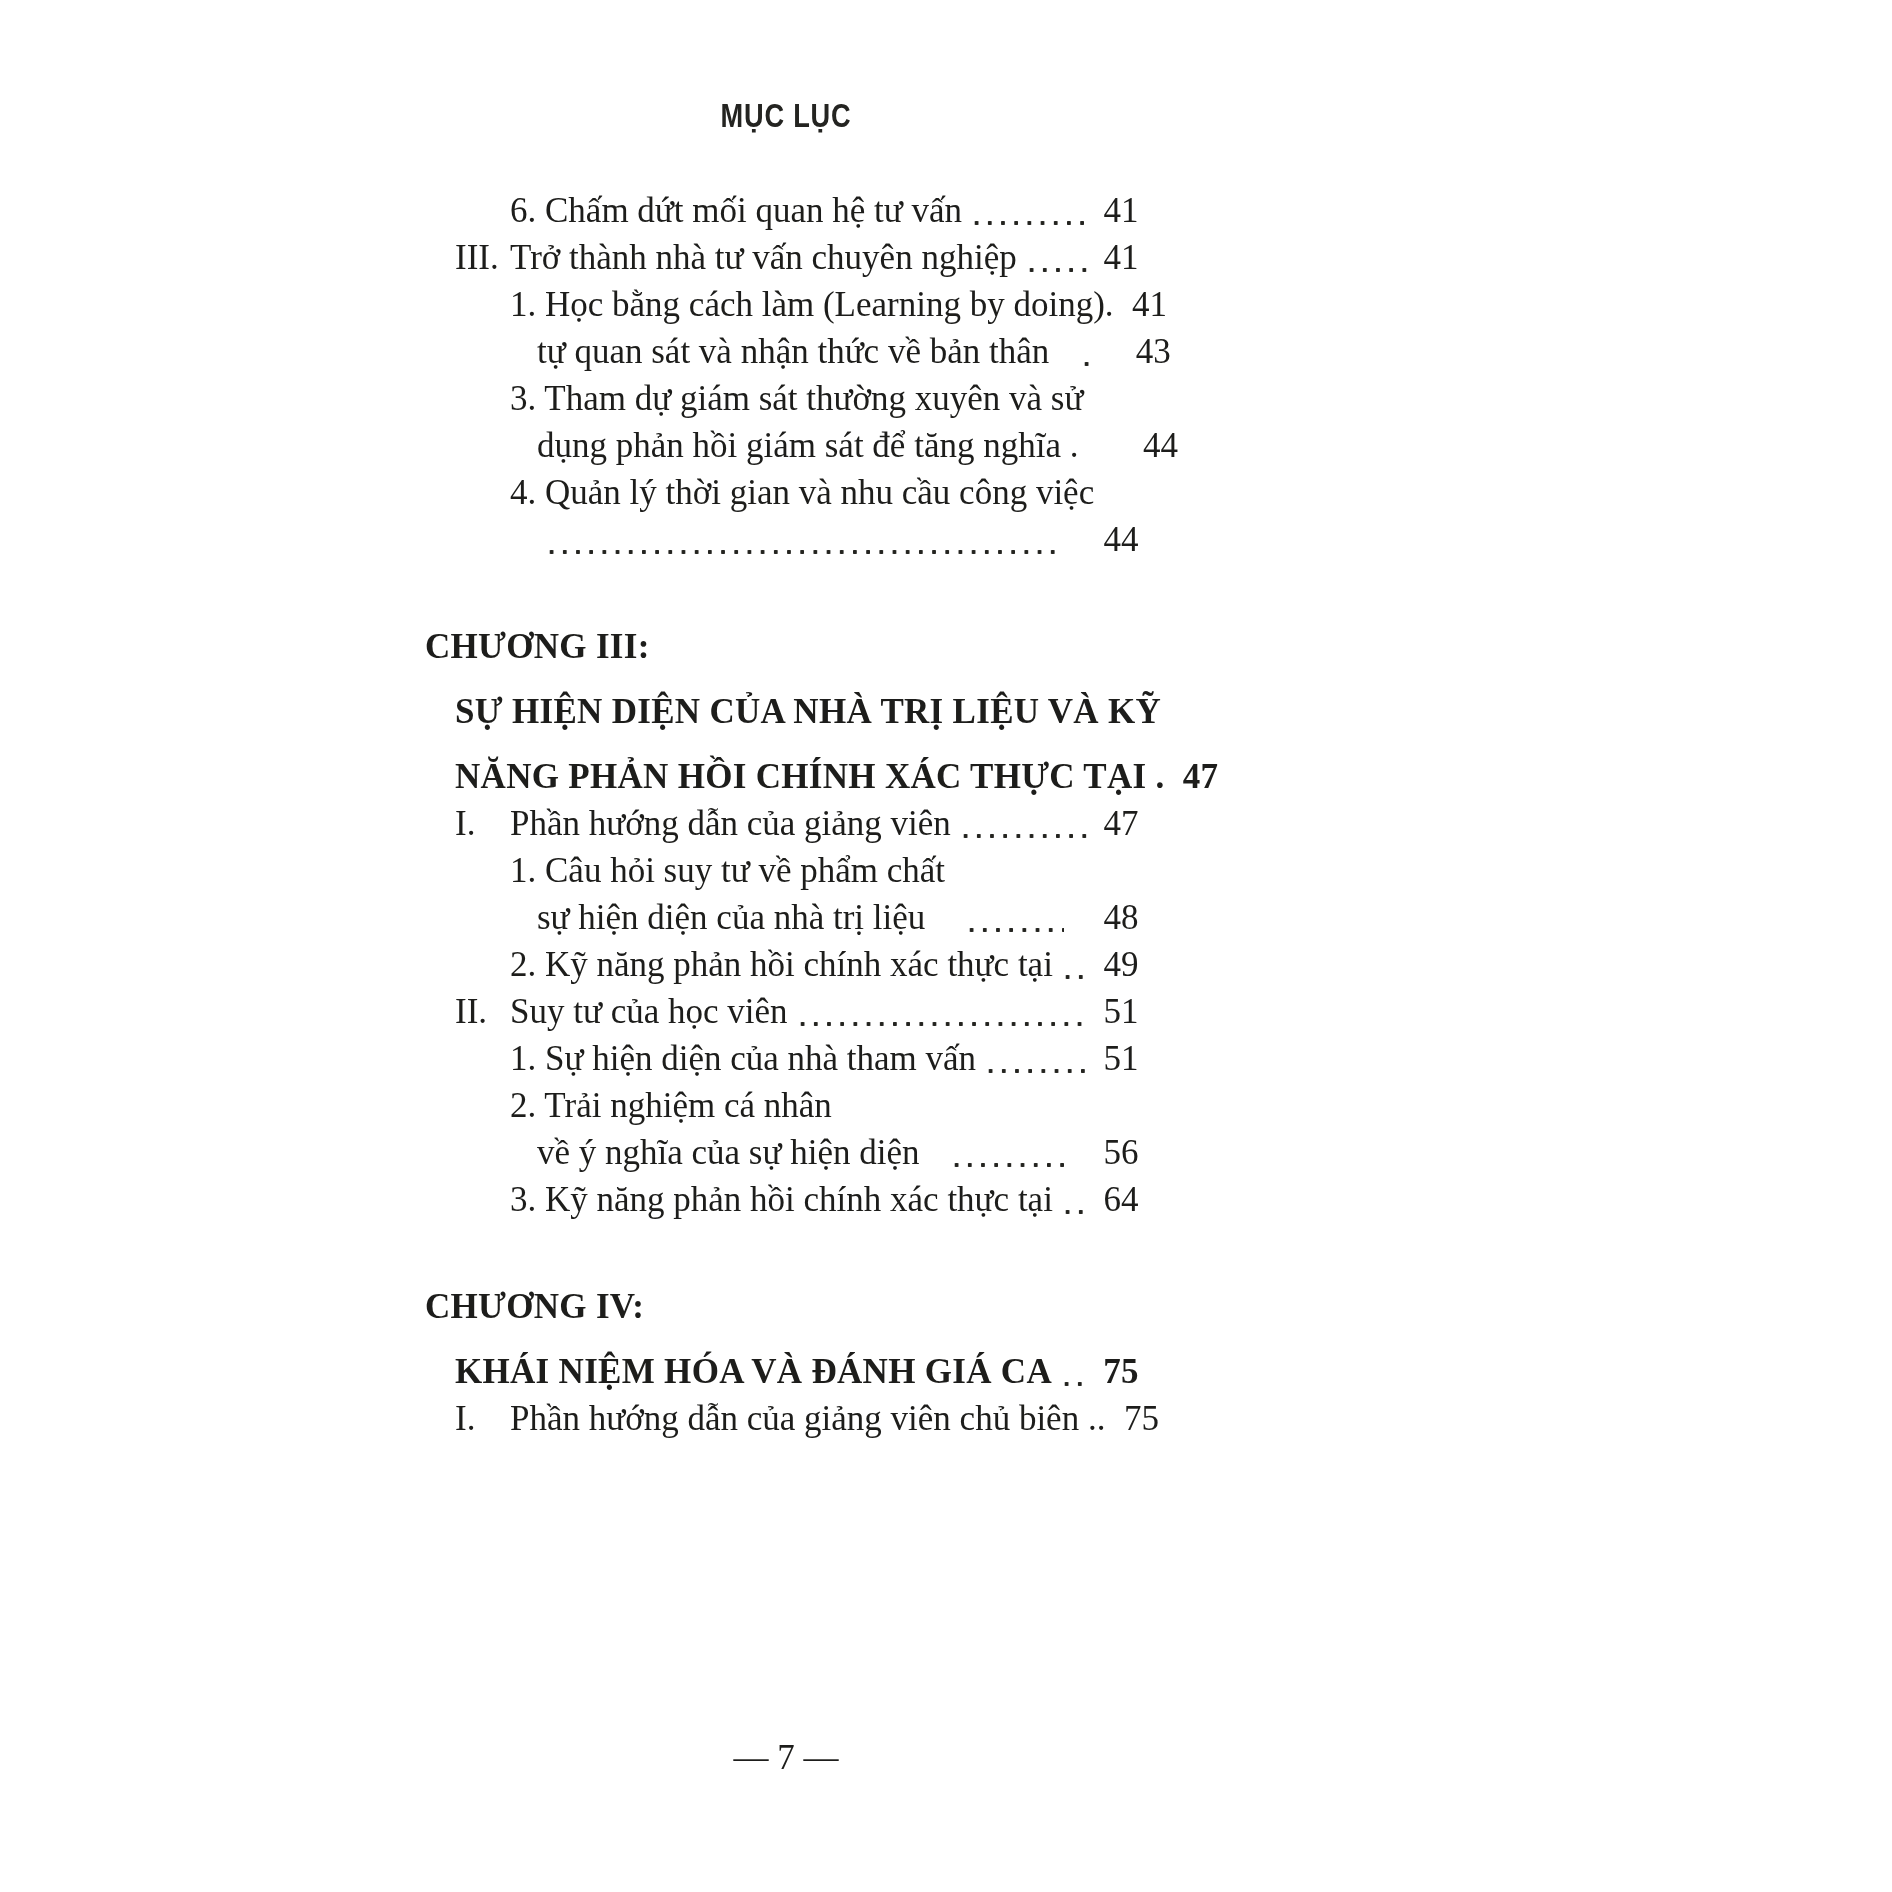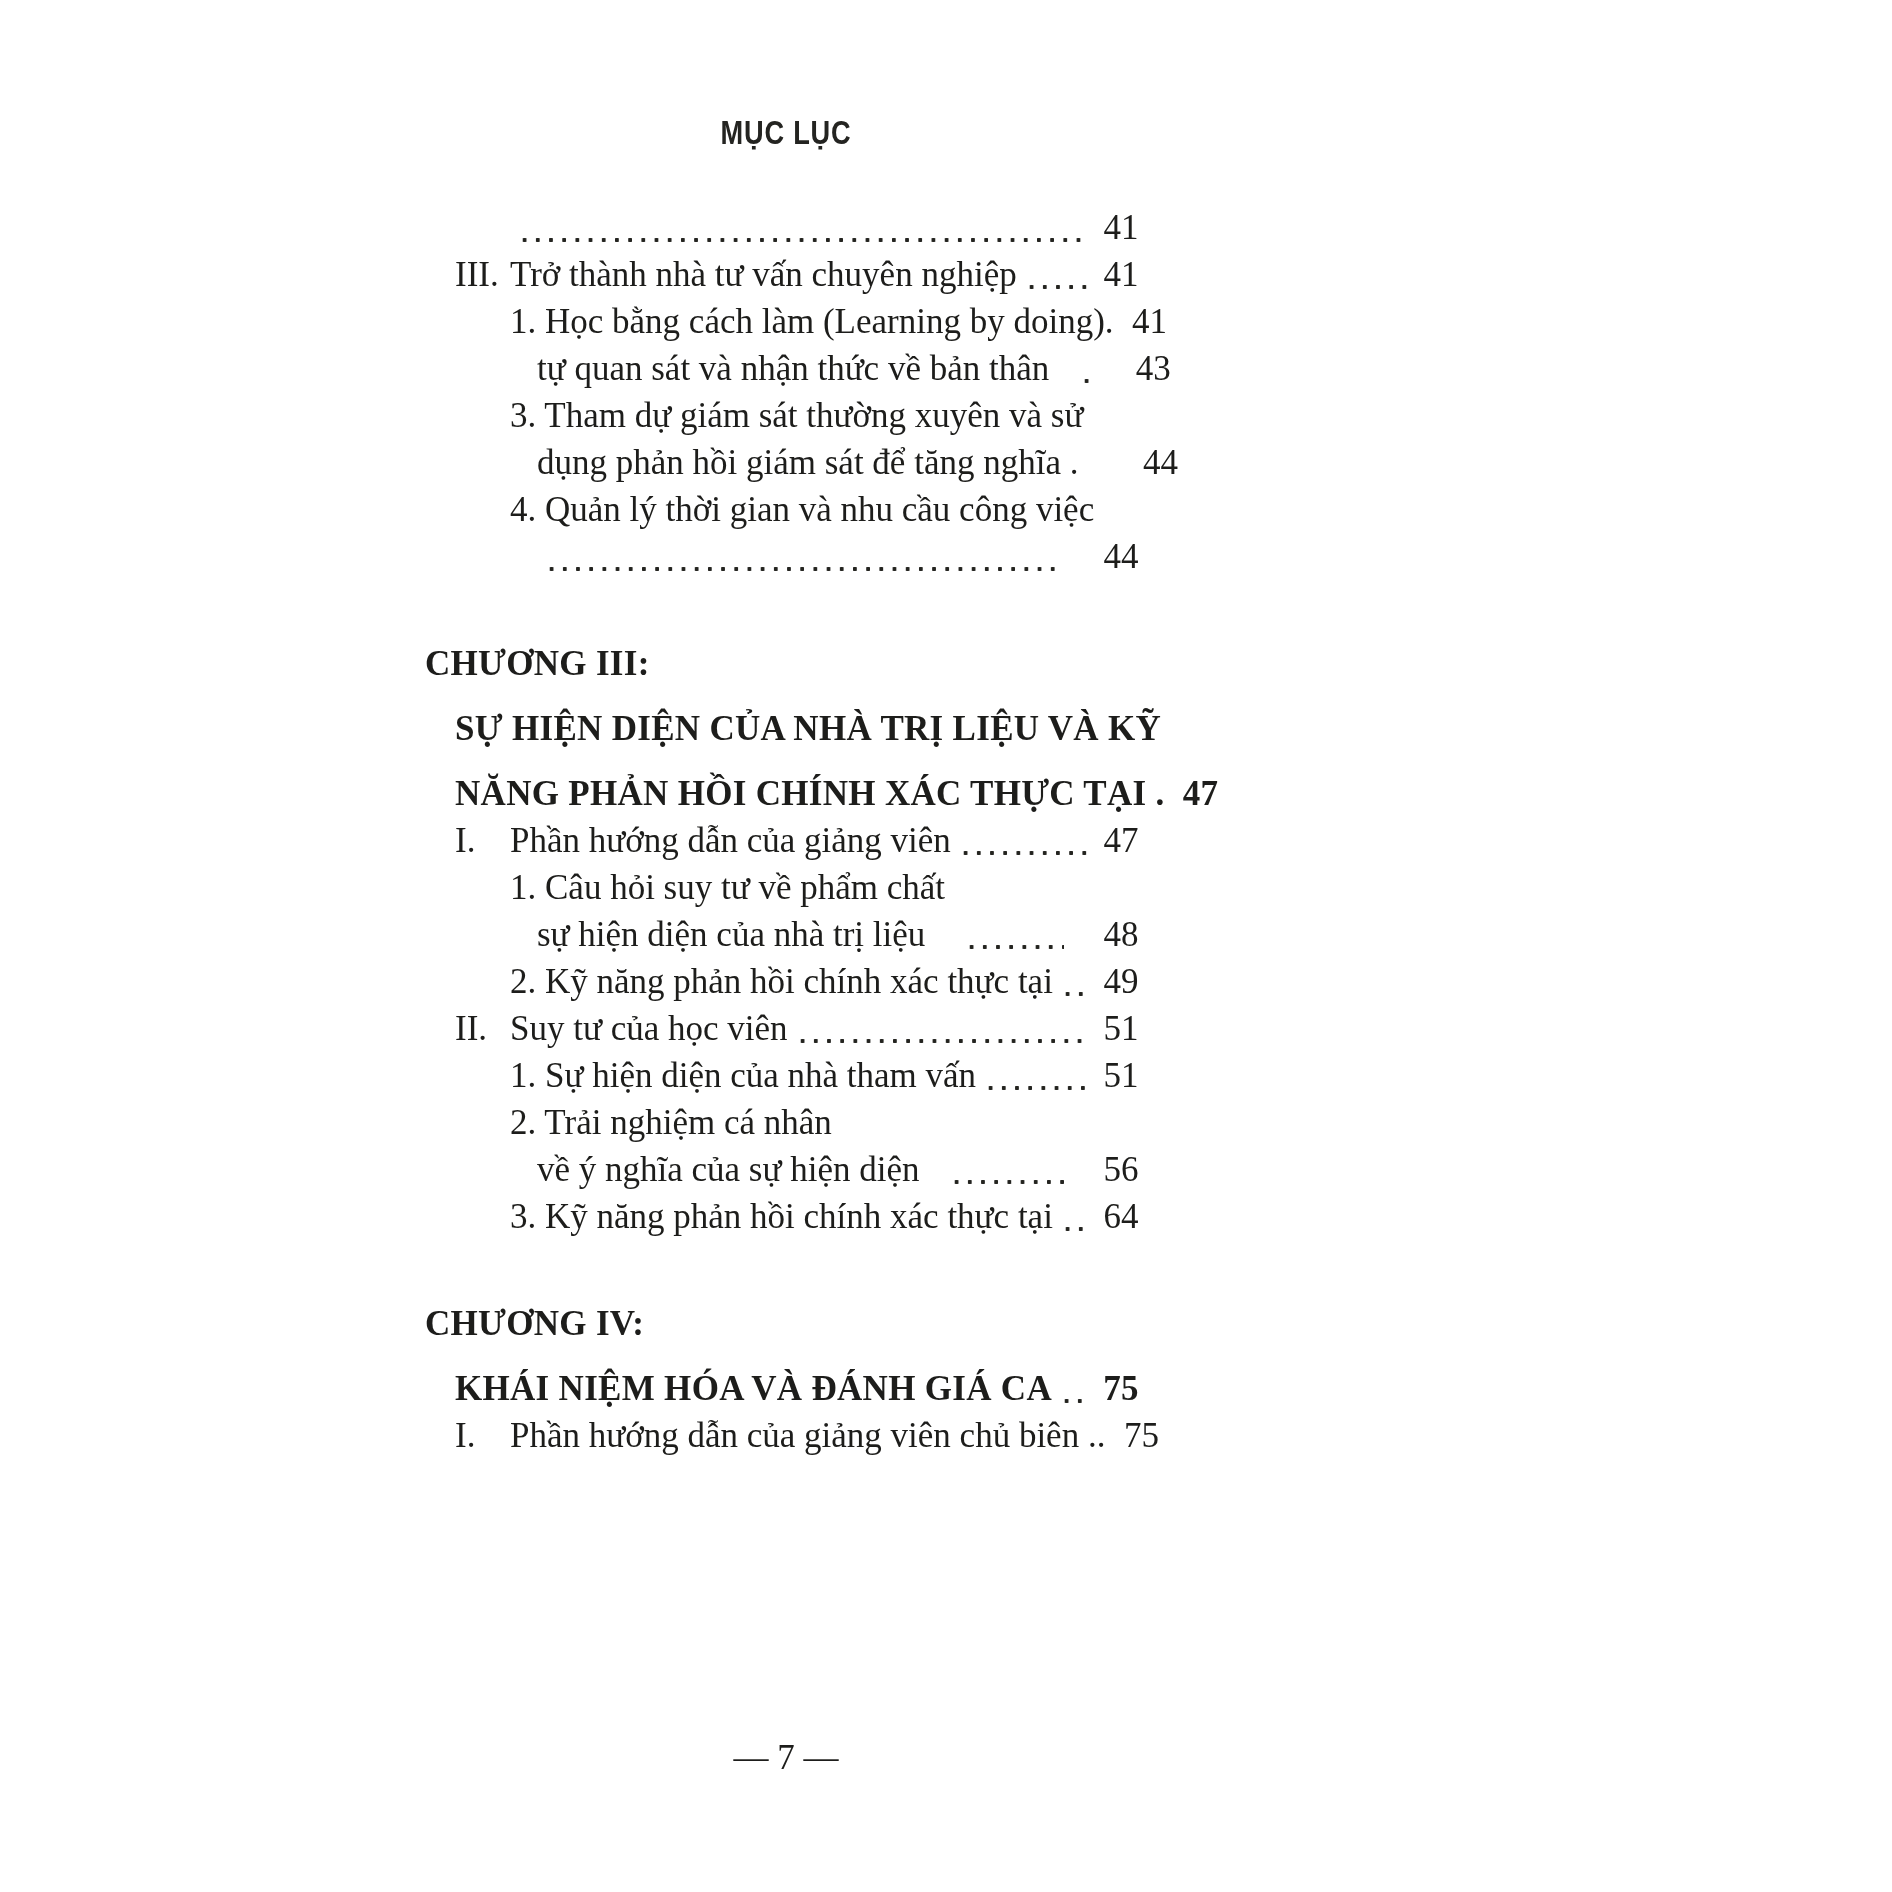--- a/index.html
+++ b/index.html
@@ -9,21 +9,21 @@
     overflow: hidden;
   }
   body {
     font-family: "Liberation Serif", "DejaVu Serif", serif;
     color: #1d1d1b;
     position: relative;
   }
   .sheet { position: absolute; inset: 0; background: #ffffff; }
   .content {
     position: absolute;
-    left: 425px; top: 17px;
+    left: 425px; top: 0;
     width: 722px;
   }
   .header {
     margin-top: 96px;
     text-align: center;
     font-family: "Liberation Sans", "DejaVu Sans", sans-serif;
     font-weight: 600;
     font-size: 34px;
     letter-spacing: 1px;
     color: #242421;
@@ -65,20 +65,21 @@
   }
 </style>
 </head>
 <body>
 
 <div class="sheet">
   <div class="content">
     <div class="header">MỤC LỤC</div>
     <div class="toc">
         <div class="line item">
+          <span class="txt">6. Chấm dứt mối quan hệ tư vấn</span>
           <span class="leader"></span>
           <span class="pg">41</span>
         </div>
         <div class="line roman">
           <span class="marker">III.</span>
           <span class="txt">Trở thành nhà tư vấn chuyên nghiệp</span>
           <span class="leader"></span>
           <span class="pg">41</span>
         </div>
         <div class="line item">

